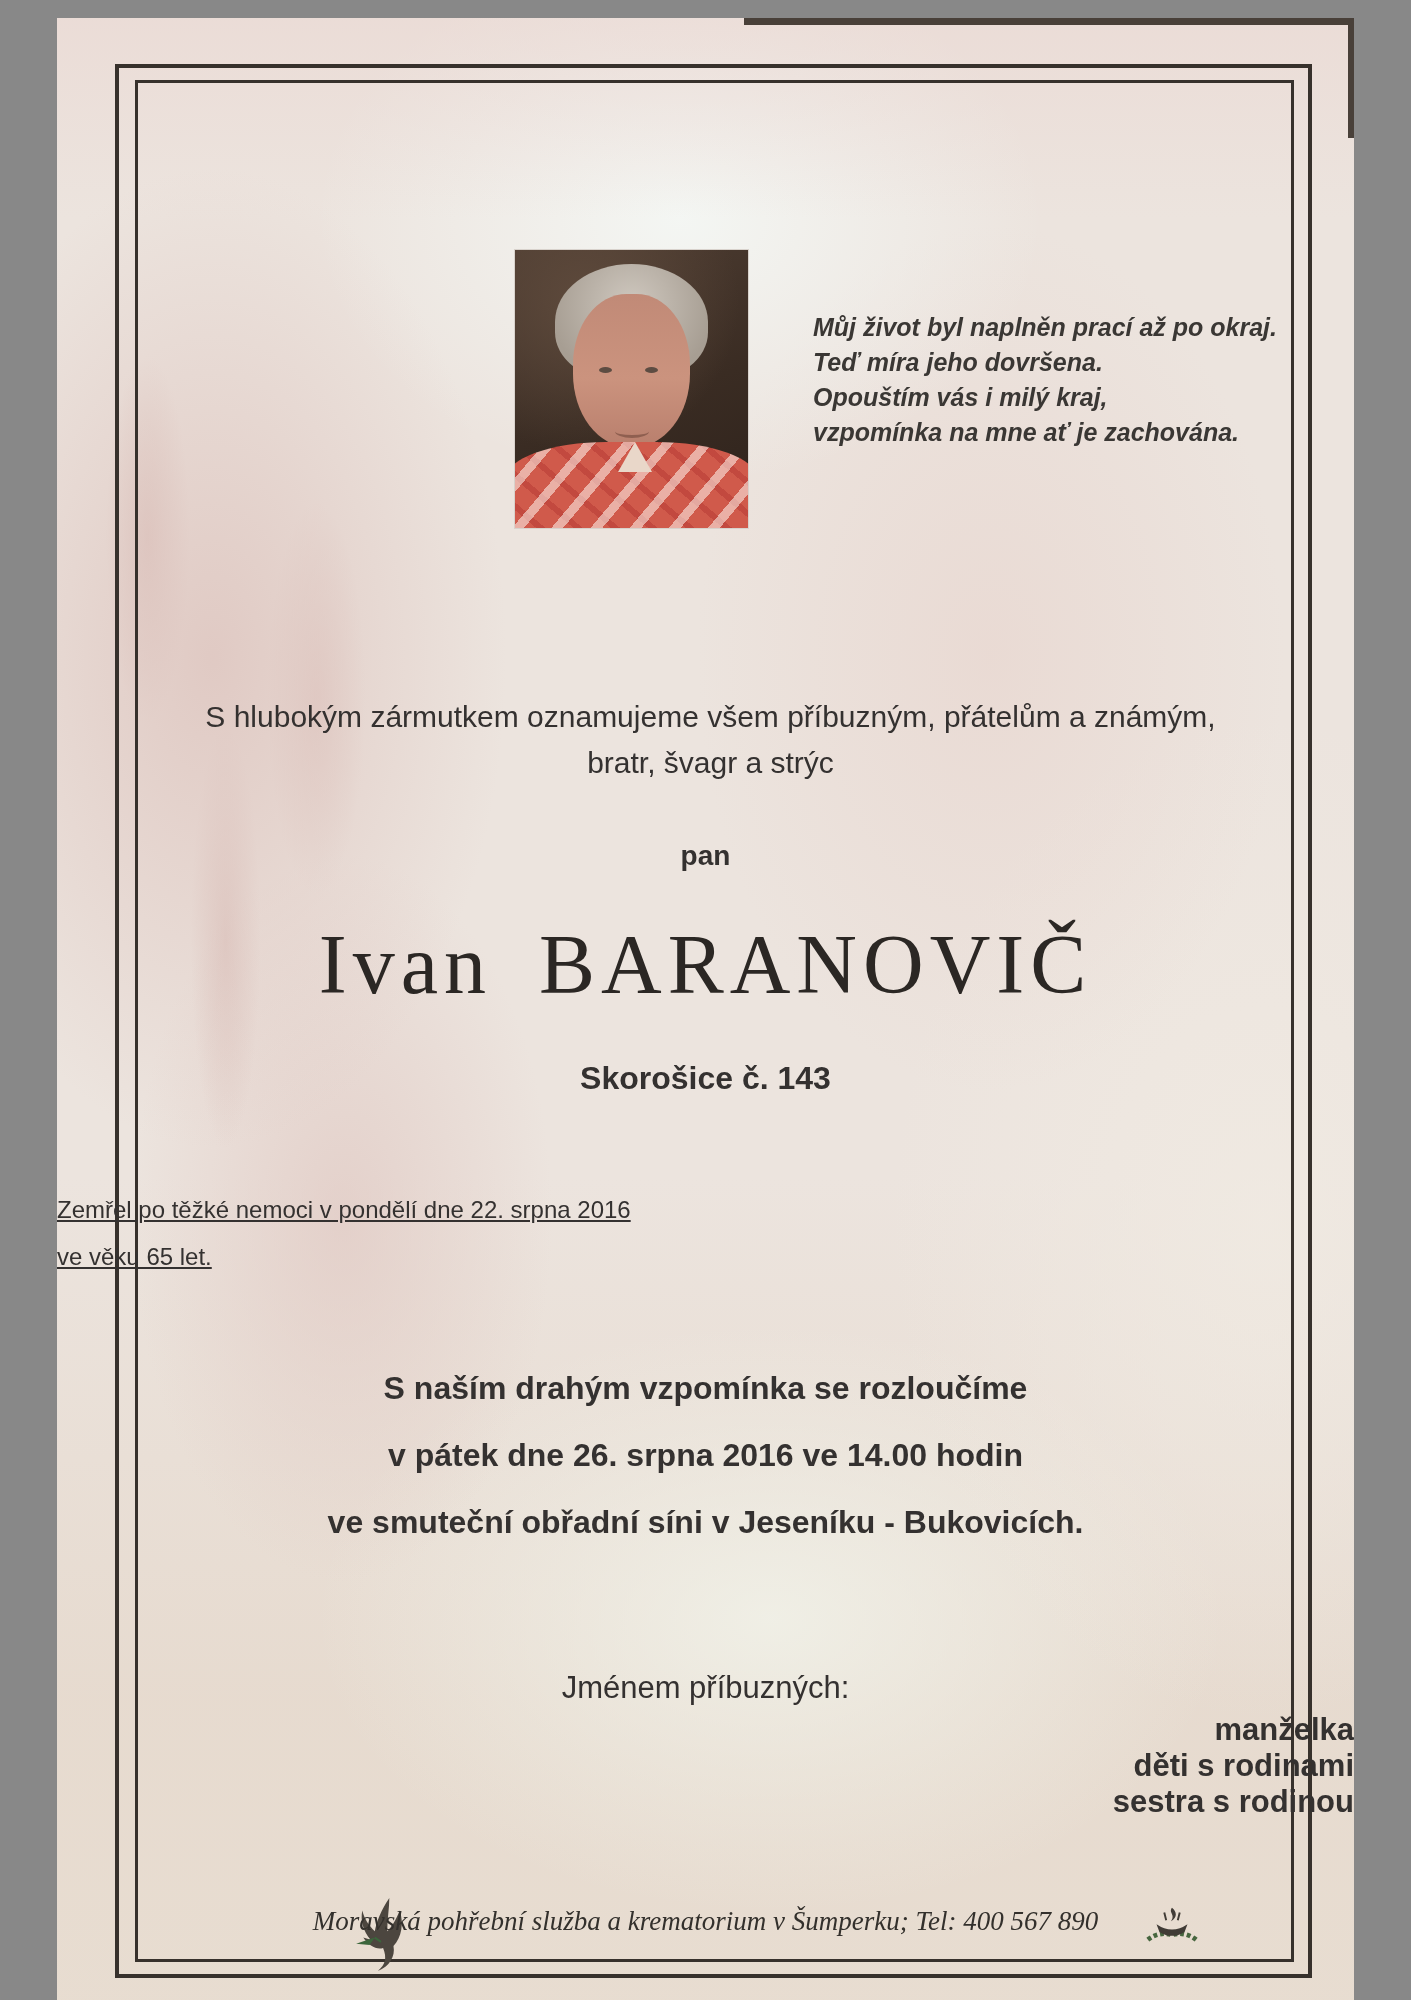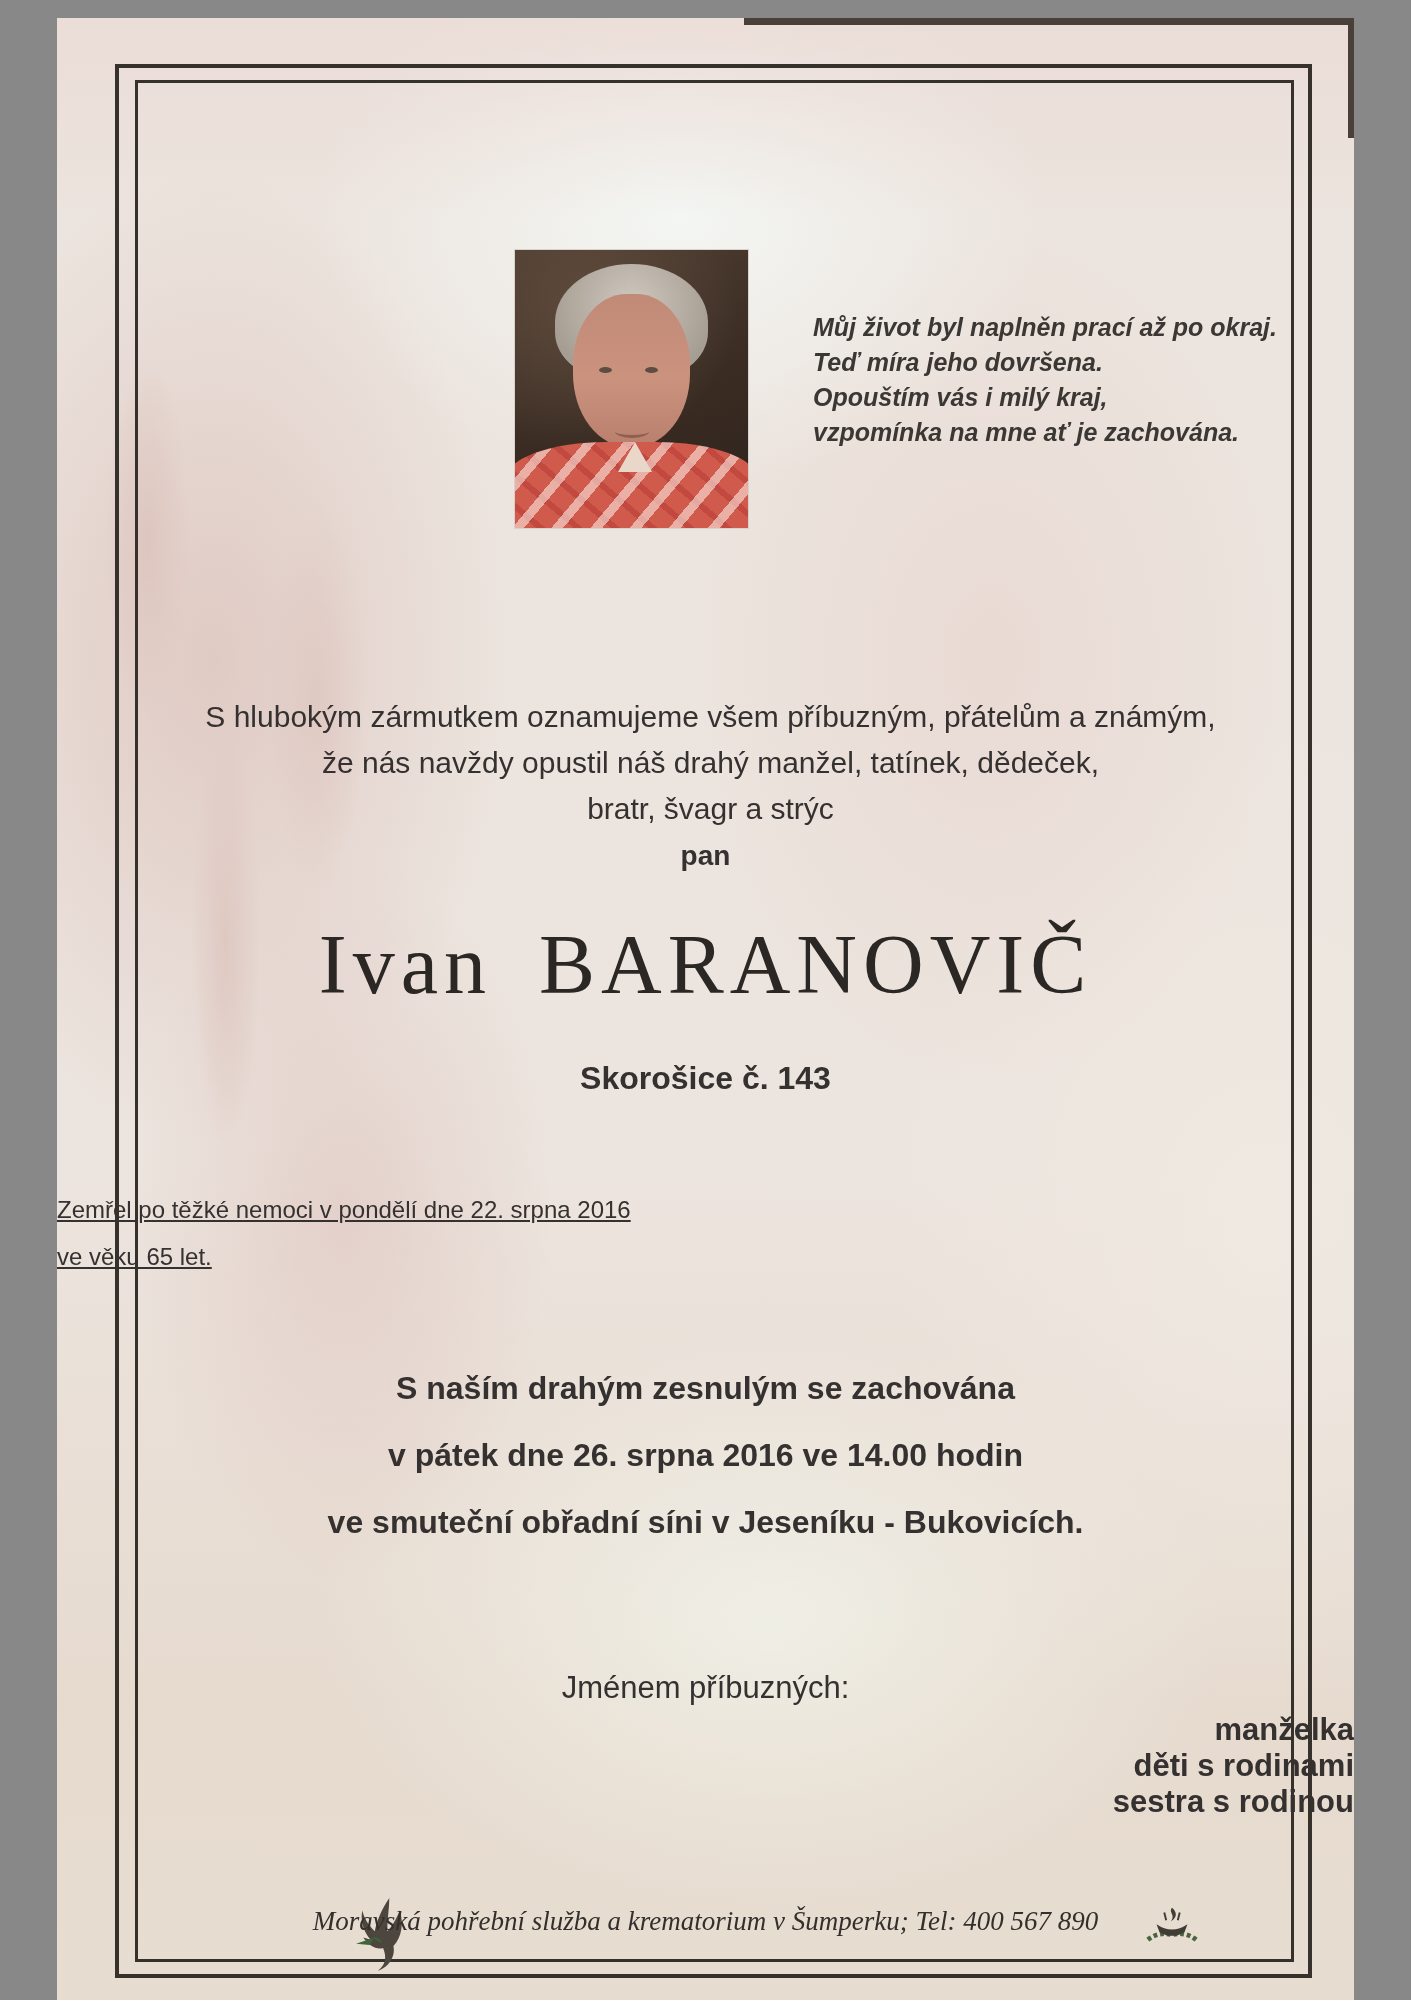--- a/index.html
+++ b/index.html
@@ -109,37 +109,36 @@
 
   <div class="verse">
     <div class="line">Můj život byl naplněn prací až po okraj.</div>
     <div class="line">Teď míra jeho dovršena.</div>
     <div class="line">Opouštím vás i milý kraj,</div>
     <div class="line">vzpomínka na mne ať je zachována.</div>
   </div>
 
   <div class="announcement">
     <div class="line">S hlubokým zármutkem oznamujeme všem příbuzným, přátelům a známým,</div>
-    <div class="line">že nás navždy opustil náš drahý manžel, tatínek, dědeček,</div>
     <div class="line">bratr, švagr a strýc</div>
   </div>
 
   <div class="salutation">pan</div>
 
   <div class="name">Ivan BARANOVIČ</div>
 
   <div class="address">Skorošice č. 143</div>
 
   <div class="death">
     <div class="line">Zemřel po těžké nemoci v pondělí dne 22. srpna 2016</div>
     <div class="line">ve věku 65 let.</div>
   </div>
 
   <div class="farewell">
-    <p class="line">S naším drahým zesnulým se zachována</p>
+    <p class="line">S naším drahým vzpomínka se rozloučíme</p>
     <p class="line">v pátek dne 26. srpna 2016 ve 14.00 hodin</p>
     <p class="line">ve smuteční obřadní síni v Jeseníku - Bukovicích.</p>
   </div>
 
   <div class="family-intro">Jménem příbuzných:</div>
 
   <div class="family-members">
     <div class="line">manželka</div>
     <div class="line">děti s rodinami</div>
     <div class="line">sestra s rodinou</div>

